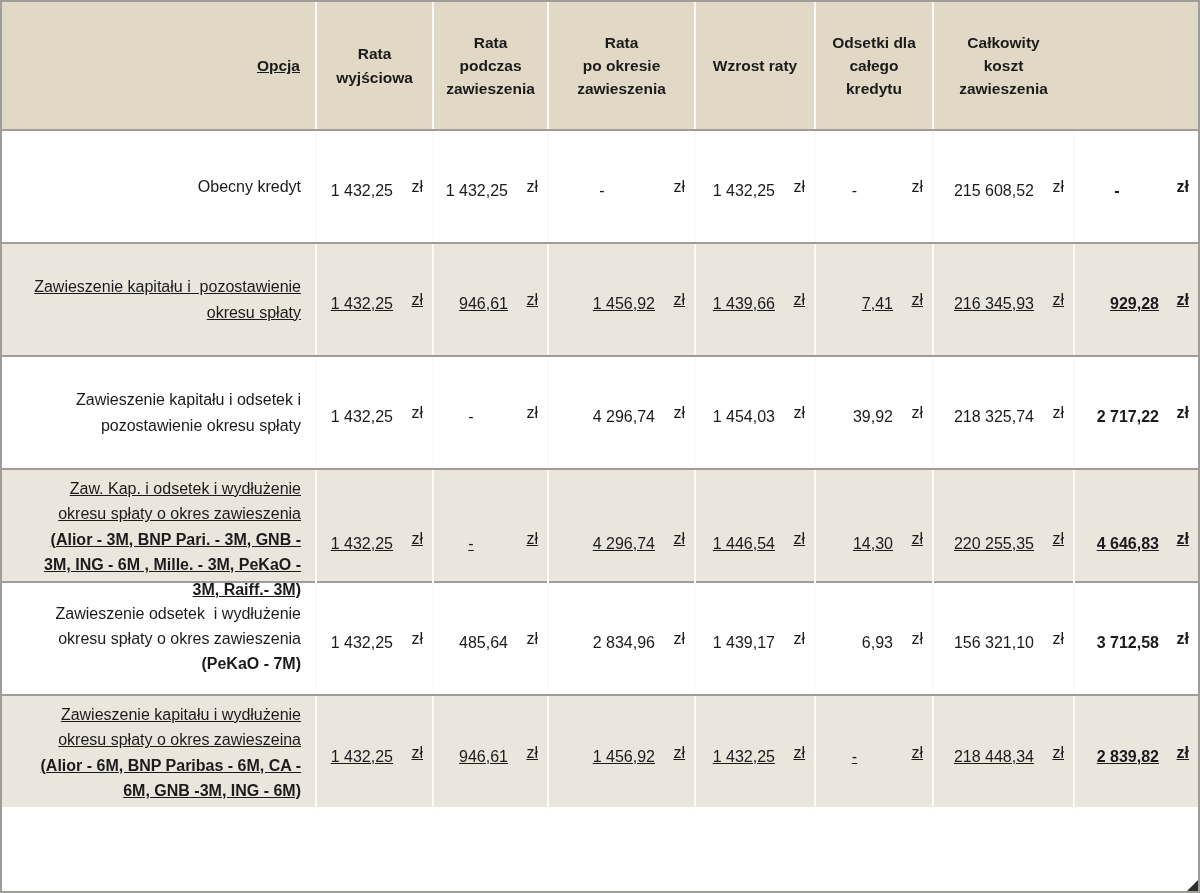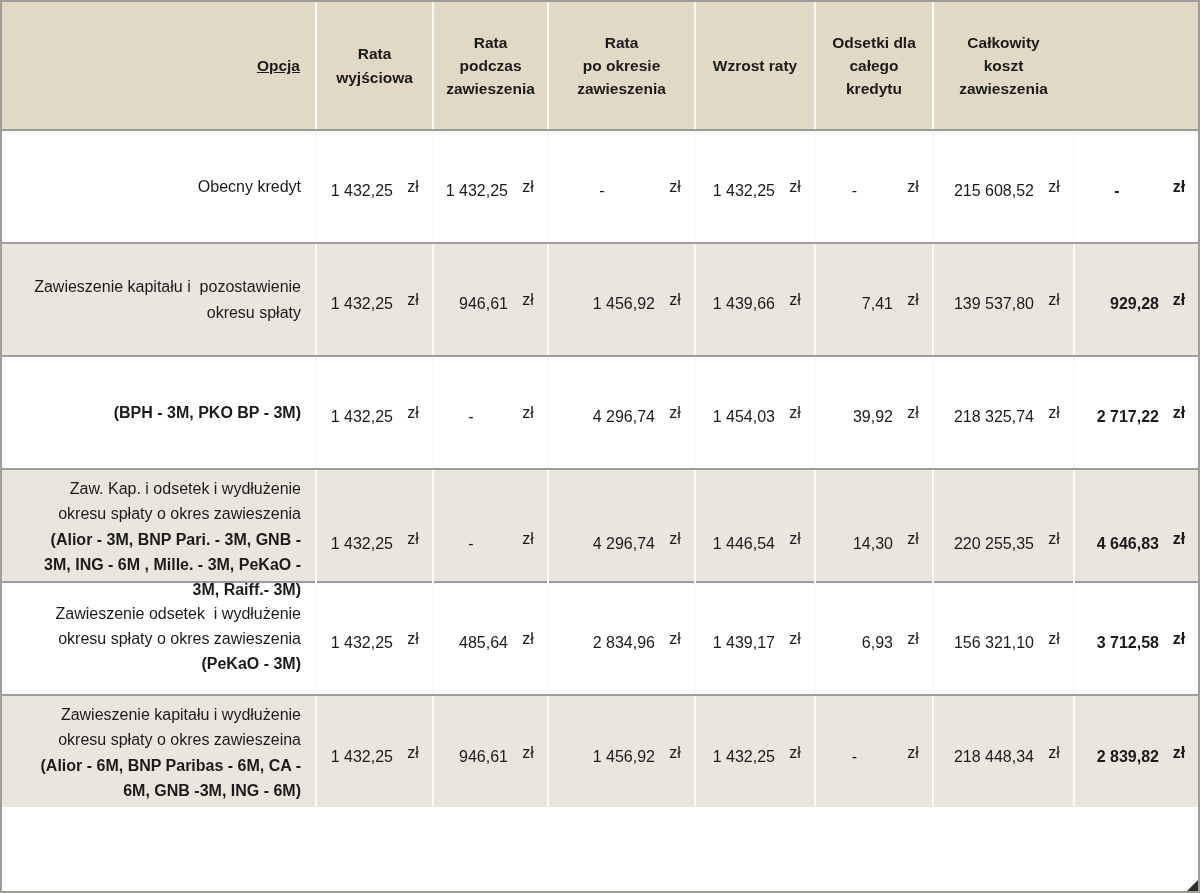--- a/index.html
+++ b/index.html
@@ -20,21 +20,21 @@
   .row {
     display: grid;
     grid-template-columns: 313px 117px 115px 147px 120px 118px 141px 125px;
     width: 1196px;
   }
   .header-row {
     height: 127px;
     background: var(--header-bg, #e1d9c5);
   }
   .data-row { height: 113px; border-top: 2px solid var(--border, #9e9d99); }
-  .data-row.shaded { background: var(--shade-bg, #eae6de); }
+  .data-row.shaded { background: var(--shade-bg, #eae6de); text-decoration: underline; }
   .cell { display: flex; align-items: center; min-width: 0; }
   .row > .cell + .cell { border-left: 2px solid var(--separator, #fbfaf6); }
 
   
   .header-row .cell {
     justify-content: center;
     text-align: center;
     font-weight: bold;
     font-size: 15.5px;
     line-height: 1.5;
@@ -61,21 +61,21 @@
   .opt-main { white-space: pre-wrap; }
   .opt-banks { white-space: pre-wrap; font-weight: bold; }
 
   
   .num-cell {
     justify-content: flex-end;
     padding-right: 9px;
     font-size: 16px;
   }
   .num-cell .num { text-align: right; margin-top: 9px; }
-  .num-cell .cur { width: 20px; text-align: center; margin-left: 10px; }
+  .num-cell .cur { width: 20px; text-align: right; margin-left: 10px; }
   .num-cell.dash .num { flex: 1; text-align: center; }
   .num-cell.total { font-weight: bold; }
 
   
   .corner {
     position: absolute;
     right: 0;
     bottom: 0;
     width: 0;
     height: 0;
@@ -159,31 +159,32 @@
         </div>
         <div class="cell num-cell">
           <span class="num">1 439,66</span>
           <span class="cur">zł</span>
         </div>
         <div class="cell num-cell">
           <span class="num">7,41</span>
           <span class="cur">zł</span>
         </div>
         <div class="cell num-cell">
-          <span class="num">139 537,80</span>
+          <span class="num">216 345,93</span>
           <span class="cur">zł</span>
         </div>
         <div class="cell num-cell total">
           <span class="num">929,28</span>
           <span class="cur">zł</span>
         </div>
       </div>
       <div class="row data-row">
         <div class="cell option-cell">
-          <div class="opt-banks">(BPH - 3M, PKO BP - 3M)</div>
+          <div class="opt-main">Zawieszenie kapitału i odsetek i
+pozostawienie okresu spłaty</div>
         </div>
         <div class="cell num-cell">
           <span class="num">1 432,25</span>
           <span class="cur">zł</span>
         </div>
         <div class="cell num-cell dash">
           <span class="num">-</span>
           <span class="cur">zł</span>
         </div>
         <div class="cell num-cell">
@@ -241,21 +242,21 @@
         </div>
         <div class="cell num-cell total">
           <span class="num">4 646,83</span>
           <span class="cur">zł</span>
         </div>
       </div>
       <div class="row data-row">
         <div class="cell option-cell">
           <div class="opt-main">Zawieszenie odsetek  i wydłużenie
 okresu spłaty o okres zawieszenia</div>
-          <div class="opt-banks">(PeKaO - 3M)</div>
+          <div class="opt-banks">(PeKaO - 7M)</div>
         </div>
         <div class="cell num-cell">
           <span class="num">1 432,25</span>
           <span class="cur">zł</span>
         </div>
         <div class="cell num-cell">
           <span class="num">485,64</span>
           <span class="cur">zł</span>
         </div>
         <div class="cell num-cell">

